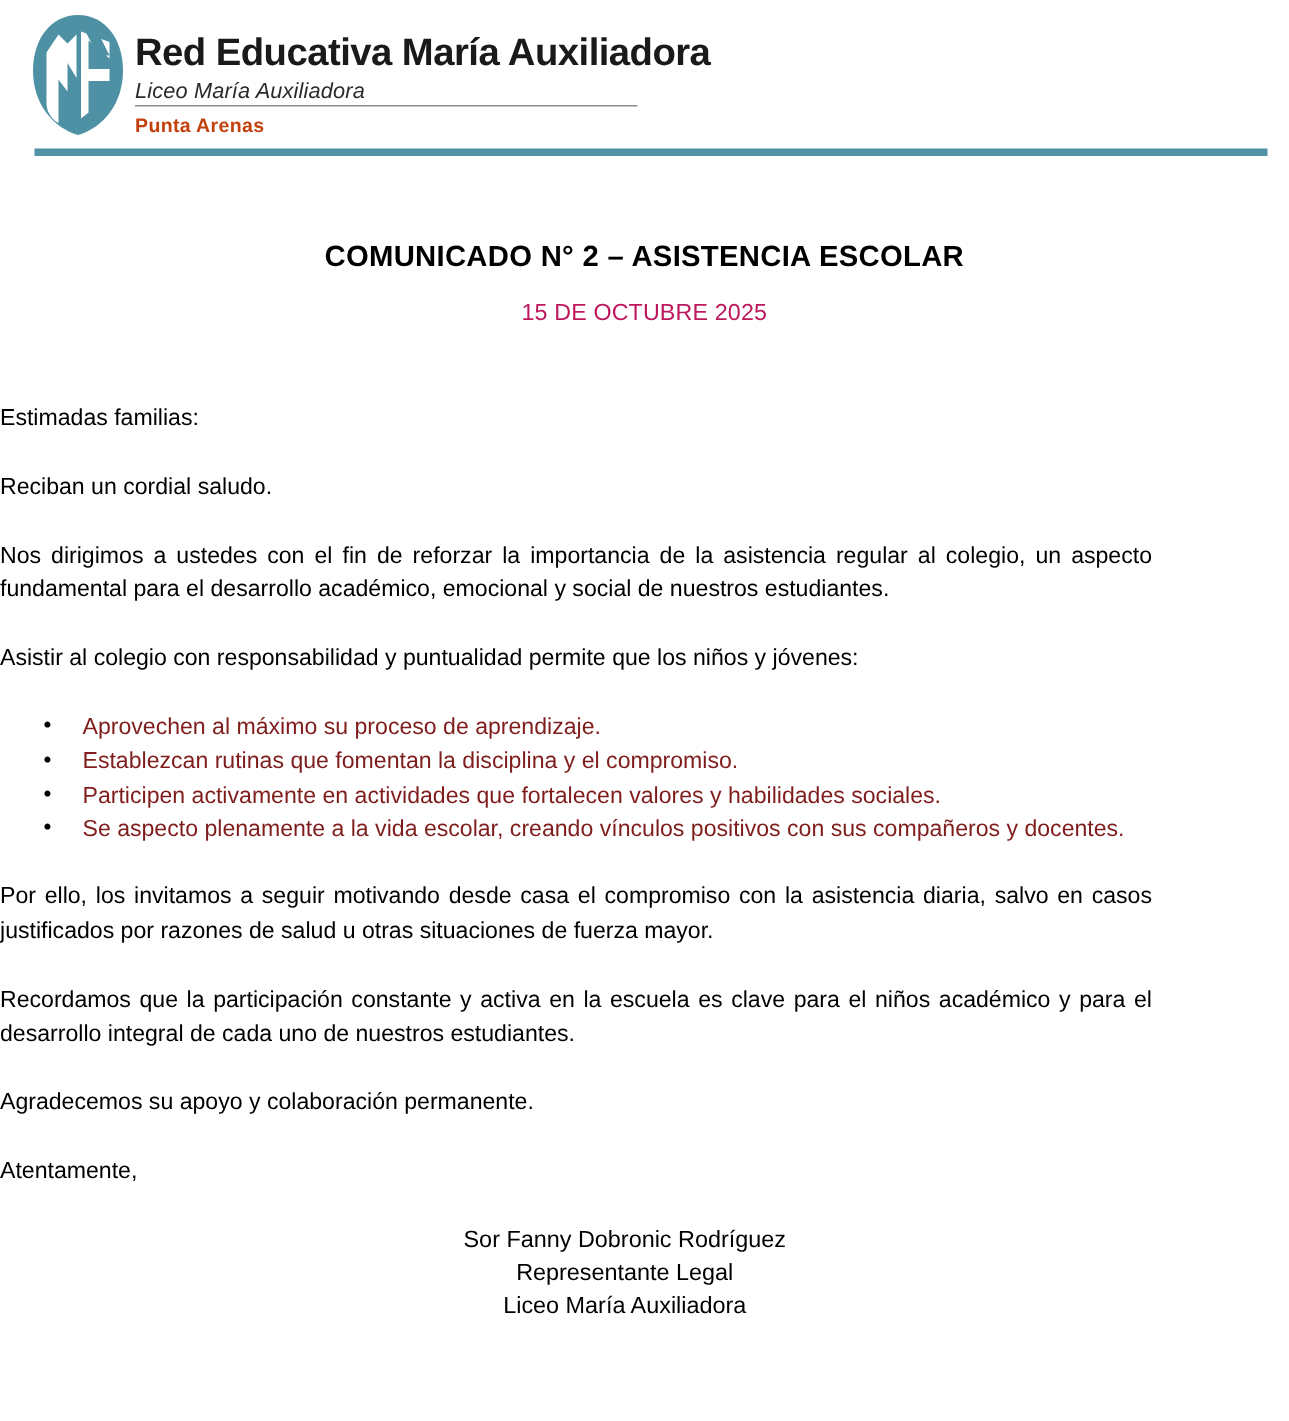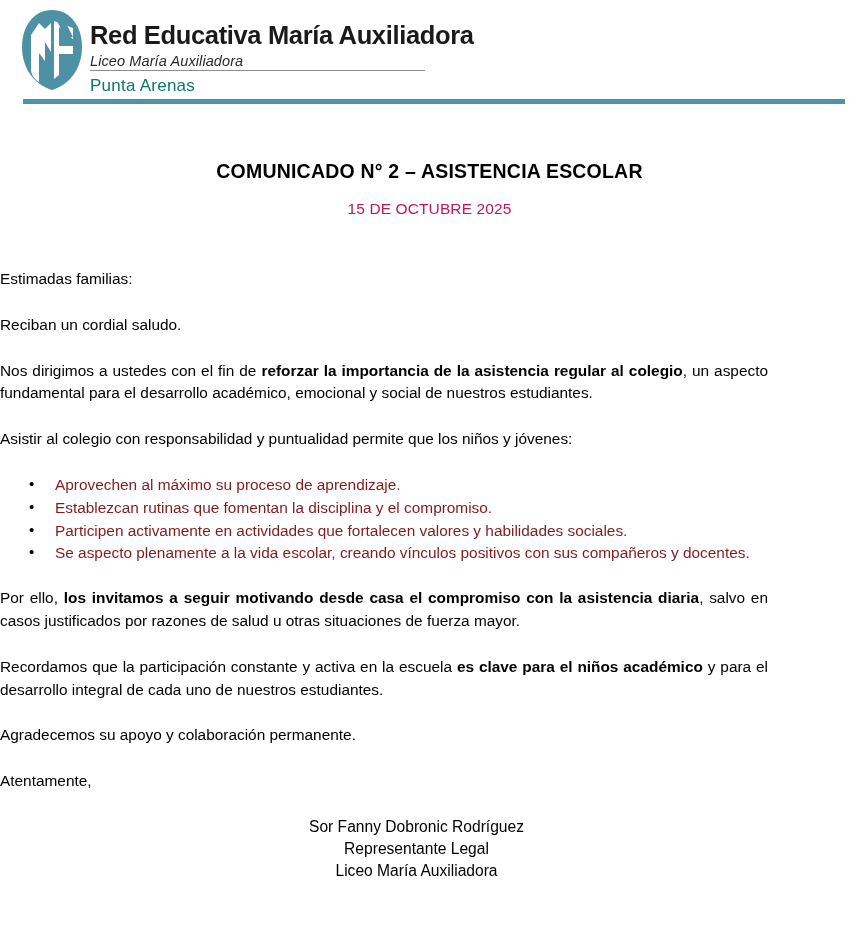--- a/index.html
+++ b/index.html
@@ -61,23 +61,23 @@
   }
   .org-sub {
     font-size: 14.5px;
     font-style: italic;
     color: #2b2b2b;
     letter-spacing: 0.1px;
     white-space: nowrap;
   }
   .org-city {
     margin-top: 5px;
-    font-size: 17px;
-    font-weight: normal;
-    color: #0f766e;
+    font-size: 13px;
+    font-weight: bold;
+    color: #c2410c;
     letter-spacing: 0.25px;
     white-space: nowrap;
   }
 
   .header-rule {
     position: absolute;
     left: 23px;
     top: 99px;
     width: 822px;
     height: 5px;
@@ -110,21 +110,21 @@
   }
 
   p.para {
     margin: 0 0 23px 0;
     font-size: 15.4px;
     line-height: 1.48;
     text-align: justify;
     color: #000;
   }
   p.para.plain { text-align: left; }
-  p.para b { font-weight: bold; }
+  p.para b { font-weight: normal; }
 
   ul.bullets {
     margin: 0 0 22px 0;
     padding: 0;
     list-style: none;
   }
   ul.bullets li {
     position: relative;
     padding-left: 55px;
     font-size: 15.4px;

